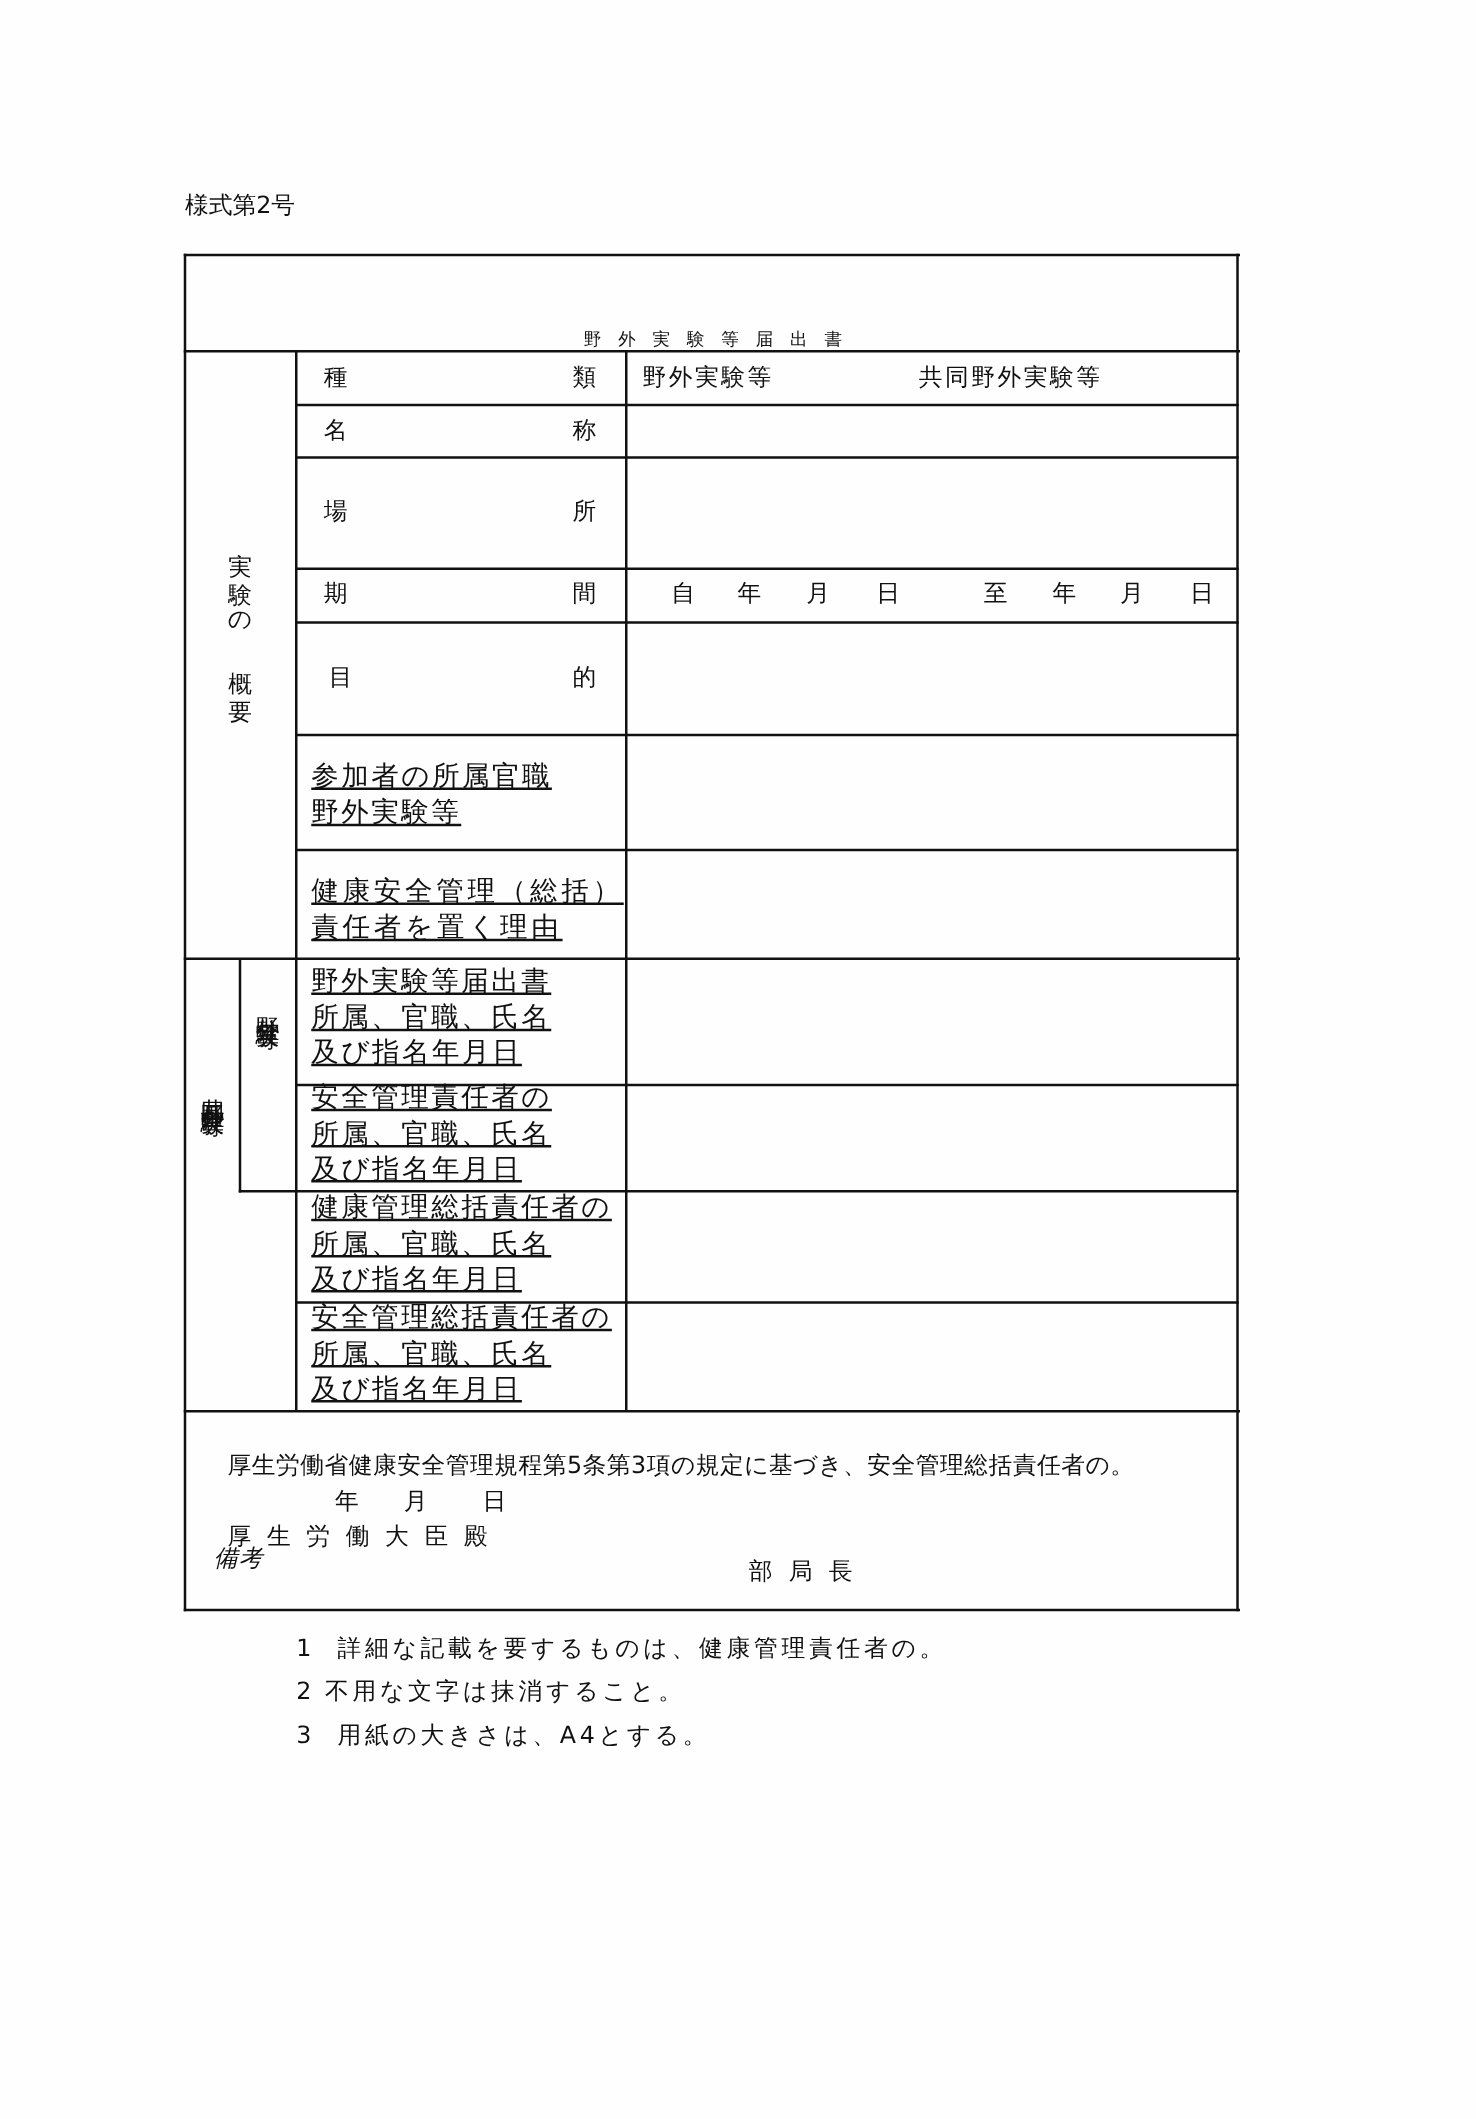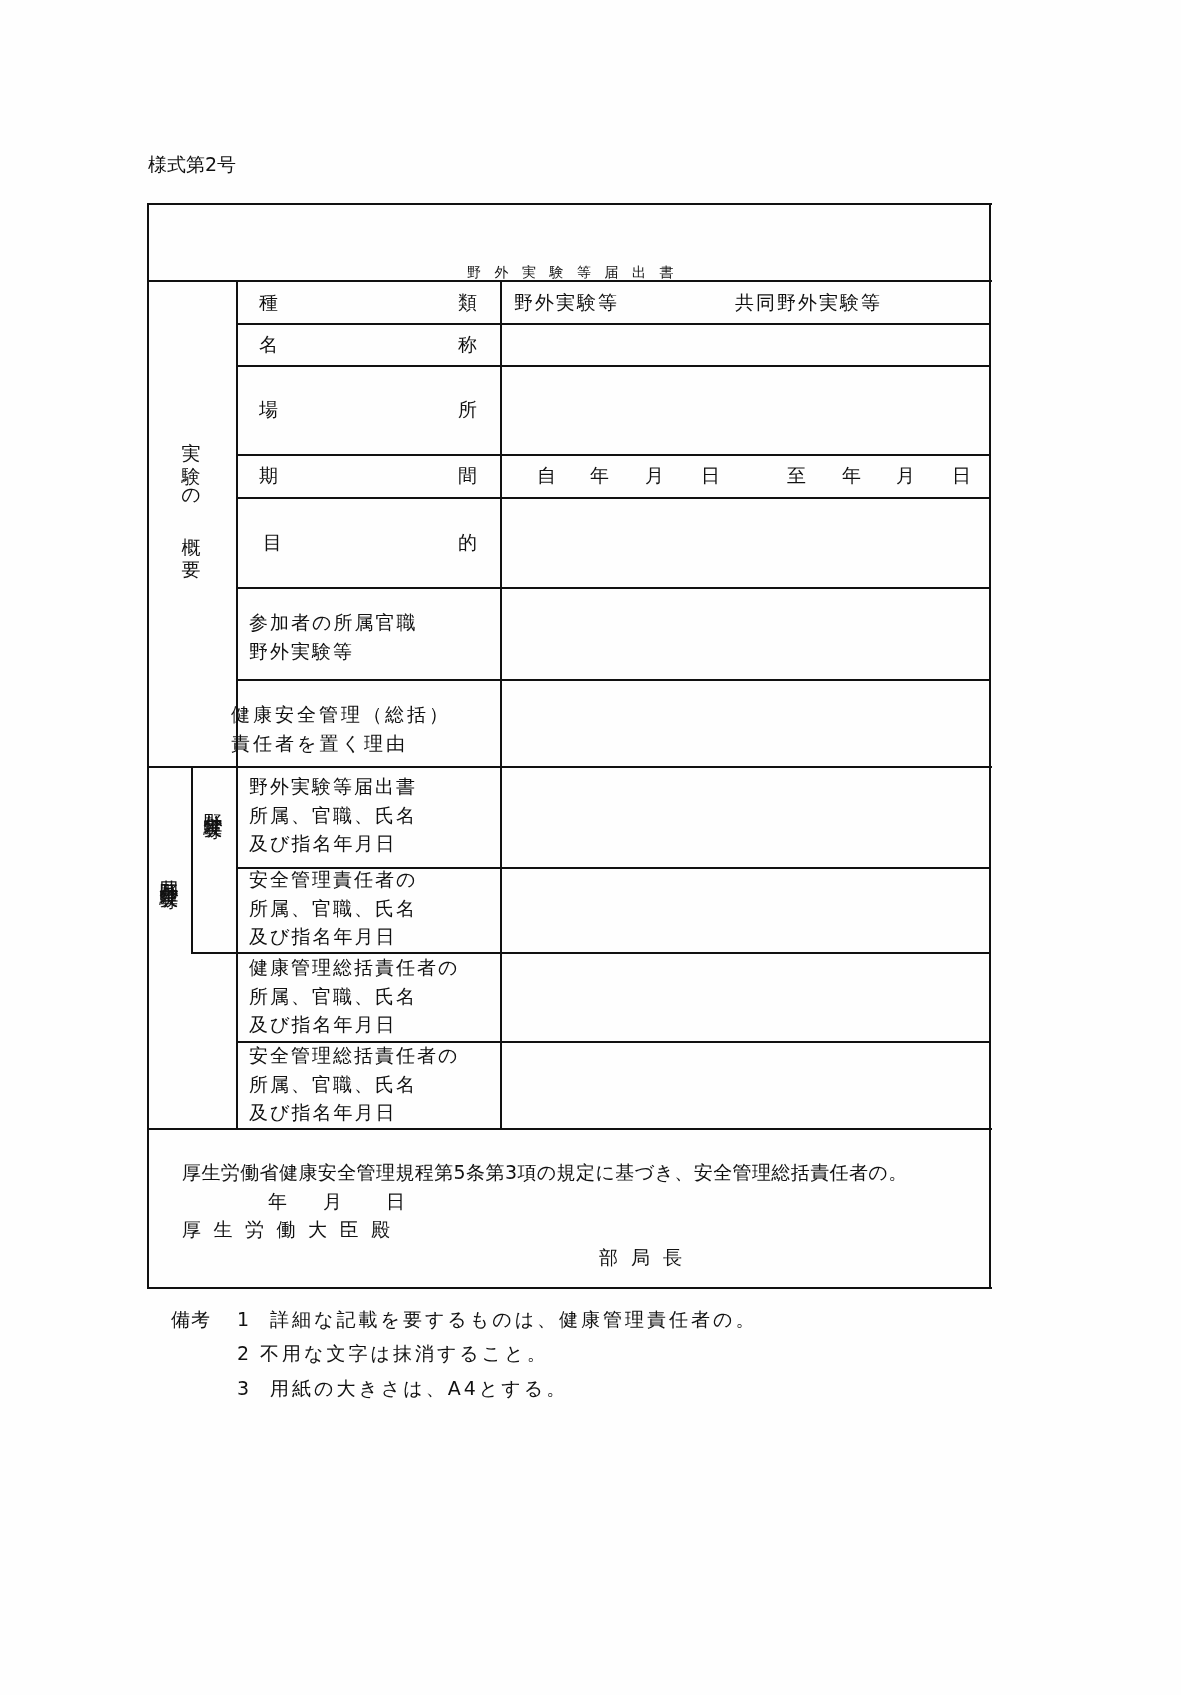--- a/index.html
+++ b/index.html
@@ -4,21 +4,21 @@
 <style>
   html, body { margin:0; padding:0; }
   body {
     width:1181px; height:1695px; background:#fefefe; position:relative; overflow:hidden;
     font-family: "DejaVu Sans", "Liberation Sans", sans-serif; color:#111;
   }
   .abs { position:absolute; }
   .t { position:absolute; font-size:19px; line-height:1; white-space:nowrap; }
   .hline { position:absolute; height:2px; background:#111; }
   .vline { position:absolute; width:2px; background:#111; }
-  .multi { position:absolute; font-size:19px; line-height:28.5px; white-space:nowrap; letter-spacing:2px; }
+  .multi { position:absolute; font-size:22px; line-height:28.5px; white-space:nowrap; letter-spacing:2px;text-decoration:underline; }
   .vert { position:absolute; writing-mode:vertical-rl; text-orientation:upright; font-size:19px; line-height:1; white-space:nowrap; }
 </style>
 </head>
 <body>
 
 <div class="t" style="left:148px; top:155px; font-size:19px;">様式第2号</div>
 
 <div>
 
   <div class="hline" style="left:147px; top:203px; width:845px;"></div>
@@ -95,21 +95,21 @@
 
 <div>
   <div class="multi" style="left:249px; top:608px;">
     <div>参加者の所属官職</div>
     <div>野外実験等</div>
   </div>
   <div class="abs" style="left:502px; top:589px; width:486px; height:90px;"></div>
 </div>
 
 <div>
-  <div class="multi" style="left:231px; top:700px; letter-spacing:3px;">
+  <div class="multi" style="left:249px; top:700px; letter-spacing:3px;">
     <div>健康安全管理（総括）</div>
     <div>責任者を置く理由</div>
   </div>
   <div class="abs" style="left:502px; top:681px; width:486px; height:85px;"></div>
 </div>
 
 <div class="vert" style="left:160px; top:864px; letter-spacing:2px;">共同野外実験等</div>
 <div class="vert" style="left:204px; top:798px; letter-spacing:2px;">野外実験等</div>
 
 <div>
@@ -151,20 +151,20 @@
 <div>
   <div class="t" style="left:182px; top:1163px; letter-spacing:0.4px;">厚生労働省健康安全管理規程第5条第3項の規定に基づき、安全管理総括責任者の。</div>
   <div class="t" style="left:268px; top:1192px;">年</div>
   <div class="t" style="left:323px; top:1192px;">月</div>
   <div class="t" style="left:386px; top:1192px;">日</div>
   <div class="t" style="left:182px; top:1220px; letter-spacing:12.5px;">厚生労働大臣殿</div>
   <div class="t" style="left:575px; top:1248px; letter-spacing:13px;margin-left:24px;">部局長</div>
 </div>
 
 <div>
-  <div class="t" style="left:171px; top:1310px; letter-spacing:1px;">備考</div>
+  <div class="t" style="left:171px; top:1238px; letter-spacing:1px;font-style:italic;">備考</div>
   <div class="t" style="left:237px; top:1310px;">1</div>
   <div class="t" style="left:270px; top:1310px; letter-spacing:3px;">詳細な記載を要するものは、健康管理責任者の。</div>
   <div class="t" style="left:237px; top:1344px;">2</div>
   <div class="t" style="left:260px; top:1344px; letter-spacing:3px;">不用な文字は抹消すること。</div>
   <div class="t" style="left:237px; top:1379px;">3</div>
   <div class="t" style="left:270px; top:1379px; letter-spacing:3px;">用紙の大きさは、A4とする。</div>
 </div>
 
 </body></html>

